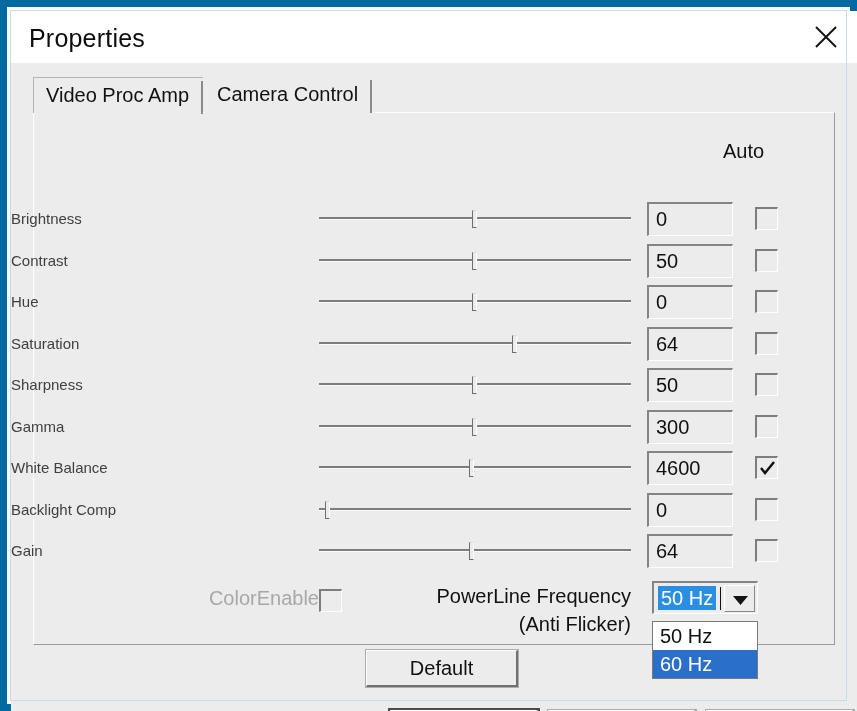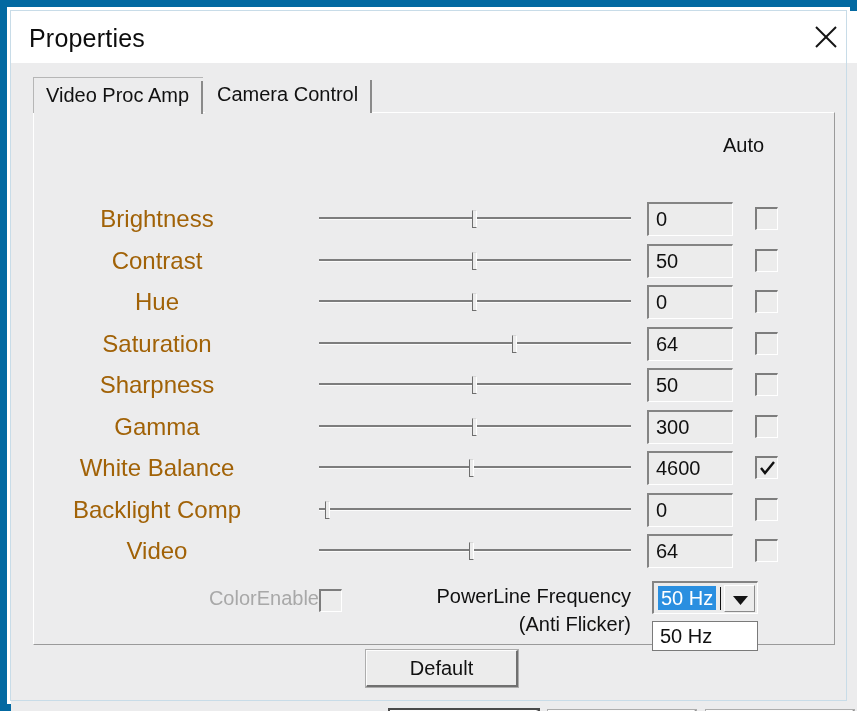--- a/index.html
+++ b/index.html
@@ -119,39 +119,39 @@
     border-top: 1px solid #ffffff;
     border-left: 1px solid #ffffff;
     border-right: 1px solid #9a9a9a;
     border-bottom: 1px solid #9a9a9a;
     box-sizing: border-box;
   }
 
   
   #auto-header {
     position: absolute;
-    left: 712px; top: 71px;
+    left: 712px; top: 77px;
     font-size: 20px;
     color: #111;
   }
 
   
   .row {
     position: absolute;
     left: 0;
     width: 849px;
     height: 41px;
   }
   .row-label {
     position: absolute;
     left: 0; top: 0;
     width: 292px;
-    text-align: center;
-    font-size: 24px;
-    color: #a16207;
+    text-align: left;
+    font-size: 15px;
+    color: #404040;
     line-height: 30px;
     white-space: nowrap;
   }
   .slider {
     position: absolute;
     left: 308px; top: 0;
     width: 312px; height: 30px;
     cursor: pointer;
   }
   .slider-track {
@@ -440,21 +440,21 @@
         <div class="row" style="top: 431.5px;">
           <div class="row-label">Backlight Comp</div>
           <div class="slider">
             <div class="slider-track"></div>
             <div class="slider-thumb" style="left: 6px;"></div>
           </div>
           <div class="value-box">0</div>
           <div class="auto-check"></div>
         </div>
         <div class="row" style="top: 473px;">
-          <div class="row-label">Video</div>
+          <div class="row-label">Gain</div>
           <div class="slider">
             <div class="slider-track"></div>
             <div class="slider-thumb" style="left: 150px;"></div>
           </div>
           <div class="value-box">64</div>
           <div class="auto-check"></div>
         </div>
       </div>
 
     <div id="colorenable-label">ColorEnable</div>
@@ -472,20 +472,21 @@
         <span>
           <svg width="15" height="9" viewBox="0 0 15 9">
             <polygon points="0,0 15,0 7.5,9" fill="#141414"></polygon>
           </svg>
         </span>
       </div>
     </div>
 
     <div id="combo-list">
         <div class="combo-item">50 Hz</div>
+        <div class="combo-item selected">60 Hz</div>
       </div>
 
     <div class="btn" id="default-button">Default</div>
 
     <div class="btn" id="ok-button">OK</div>
     <div class="btn" id="cancel-button">Cancel</div>
     <div class="btn" id="apply-button">Apply</div>
 
   </div>
 </div>

